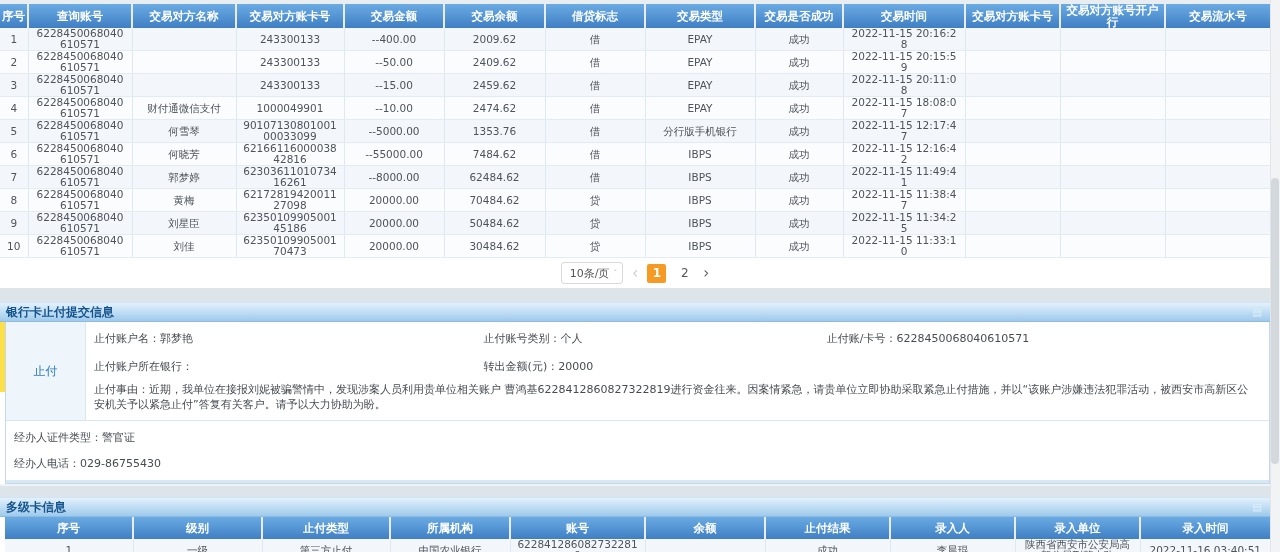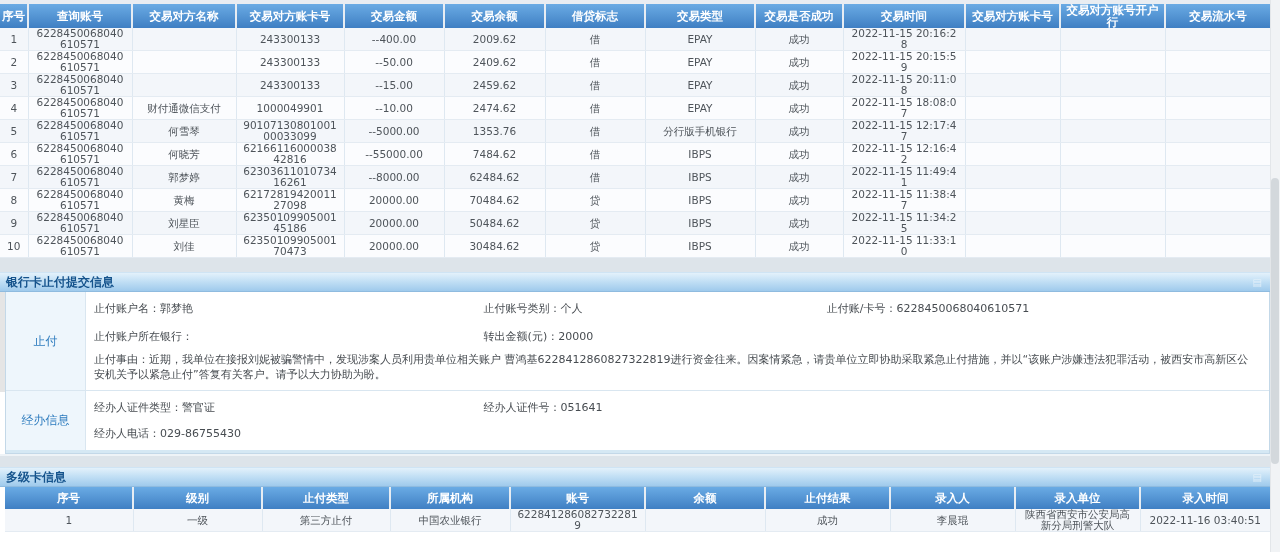--- a/index.html
+++ b/index.html
@@ -1,18 +1,18 @@
 <!DOCTYPE html>
 <html><head>
 <meta charset="utf-8">
 <style>
   *{margin:0;padding:0;box-sizing:border-box}
   html,body{width:1280px;height:552px;overflow:hidden;background:#fff;
     font-family:"DejaVu Sans","Liberation Sans",sans-serif}
-  .page{position:relative;width:1280px;height:392px;background:#e5e5e5}
+  .page{position:relative;width:1280px;height:392px;background:#fde047}
   .topbar{height:4px;width:1270px;background:#e8edf2}
   .gap1{height:14px;width:1280px;background:#dde4ea}
   .gap2{height:13px;width:1280px;background:#dde4ea;border-top:2px solid #eef3f7}
 
   table{border-collapse:collapse;table-layout:fixed}
   .grid{width:1270px}
   .grid th{background:linear-gradient(#6aabe4,#3f7fc3);color:#fff;font-size:11.5px;
     font-weight:bold;height:22px;line-height:12px;padding:0 2px;
     border-right:2px solid #e7edf3;word-break:break-all}
   .grid th:last-child{border-right:none}
@@ -252,20 +252,30 @@
           <td>IBPS</td>
           <td>成功</td>
           <td>2022-11-15 11:33:10</td>
           <td></td>
           <td></td>
           <td></td>
         </tr>
       </tbody>
     </table>
 
+  <div class="pager">
+    <div class="psize">
+      <span>10条/页</span>
+      <span class="caret">˅</span>
+    </div>
+    <span class="arrow prev">‹</span>
+    <span class="pnum active" id="active-page" style="background: rgb(245, 154, 35);">1</span>
+    <span class="pnum">2</span>
+    <span class="arrow next">›</span>
+  </div>
 
   <div class="gap1"></div>
 
   <div class="sec-head">
     <span class="sec-title">银行卡止付提交信息</span>
     <span class="sec-icon">▤</span>
   </div>
 
   <div class="panel">
     <div class="pgroup">
@@ -277,25 +287,23 @@
           <div class="field"><span>止付账/卡号：</span><span>6228450068040610571</span></div>
         </div>
         <div class="frow">
           <div class="field"><span>止付账户所在银行：</span><span></span></div>
           <div class="field"><span>转出金额(元)：</span><span>20000</span></div>
         </div>
         <div class="freason">止付事由：近期，我单位在接报刘妮被骗警情中，发现涉案人员利用贵单位相关账户 曹鸿基6228412860827322819进行资金往来。因案情紧急，请贵单位立即协助采取紧急止付措施，并以“该账户涉嫌违法犯罪活动，被西安市高新区公安机关予以紧急止付”答复有关客户。请予以大力协助为盼。</div>
       </div>
     </div>
     <div class="pgroup last">
-      <div class="plabel">经办信息</div>
       <div class="pfields">
         <div class="frow">
           <div class="field"><span>经办人证件类型：</span><span>警官证</span></div>
-          <div class="field"><span>经办人证件号：</span><span>051641</span></div>
         </div>
         <div class="frow2">
           <div class="field"><span>经办人电话：</span><span>029-86755430</span></div>
           <div class="field"></div>
           <div class="field"></div>
         </div>
       </div>
     </div>
   </div>
 

